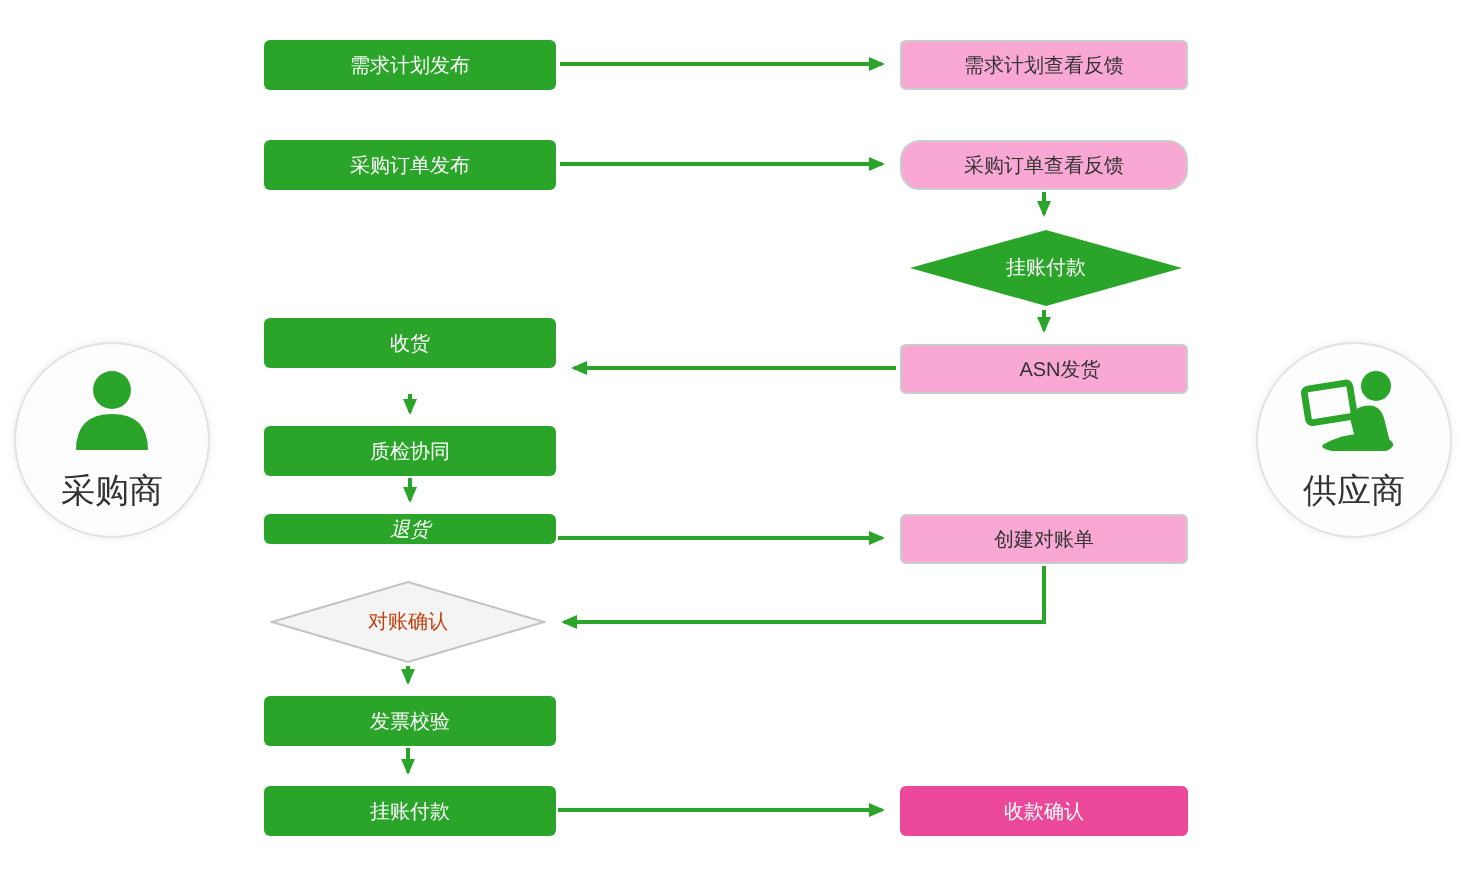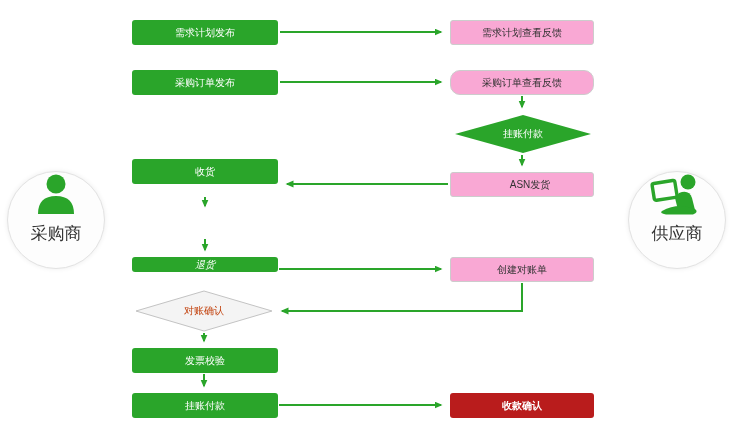--- a/index.html
+++ b/index.html
@@ -3,29 +3,29 @@
 <meta charset="utf-8">
 <style>
   html,body{margin:0;padding:0;background:#fff;}
   .canvas{position:relative;width:731px;height:436px;background:#ffffff;
           font-family:"Liberation Sans","DejaVu Sans",sans-serif;overflow:hidden;}
   svg.arrows{position:absolute;left:0;top:0;pointer-events:none;}
   .node{position:absolute;display:flex;align-items:center;justify-content:center;
         font-size:10px;box-sizing:border-box;white-space:nowrap;}
   .green{background:#2AA52A;color:#ffffff;border-radius:3px;}
   .white{background:#f9a8d4;border:1px solid #CCCCCC;color:#333333;border-radius:3px;}
-  .red{background:#b91c1c;color:#ffffff;border-radius:3px;font-weight:bold;}
+  .red{background:#ec4899;color:#ffffff;border-radius:3px;}
   .diamond{background:transparent;}
   .diamond svg{position:absolute;left:0;top:0;}
   .diamond span{position:relative;z-index:1;}
   .diamond.d-green span{color:#ffffff;}
   .diamond.d-gray span{color:#c2410c;}
   .actor{position:absolute;width:96px;height:96px;border-radius:50%;background:#FDFDFD;
          border:1px solid #E2E2E2;box-shadow:0 0 5px rgba(0,0,0,.07);
-         display:flex;flex-direction:column;align-items:center;}
+         display:flex;flex-direction:column;align-items:center;justify-content:center;}
   .actor .label{font-size:17px;color:#333333;margin-top:2px;}
 
   #n-demand-pub{left:132px;top:20px;width:146px;height:25px;}
   #n-demand-fb{left:450px;top:20px;width:144px;height:25px;}
   #n-po-pub{left:132px;top:70px;width:146px;height:25px;}
   #n-po-fb{left:450px;top:70px;width:144px;height:25px;border-radius:10px;}
   #d-order{left:454px;top:114px;width:138px;height:40px;}
   #n-receive{left:132px;top:159px;width:146px;height:25px;}
   #n-asn{left:450px;top:172px;width:144px;height:25px;padding-left:16px;}
   #n-qc{left:132px;top:213px;width:146px;height:25px;}
@@ -108,20 +108,23 @@
     <span>挂账付款</span>
   </div>
 
   <div id="n-receive" class="node green">
     <span>收货</span>
   </div>
   <div id="n-asn" class="node white">
     <span>ASN发货</span>
   </div>
 
+  <div id="n-qc" class="node green">
+    <span>质检协同</span>
+  </div>
 
   <div id="n-return" class="node green">
     <span>退货</span>
   </div>
   <div id="n-statement" class="node white">
     <span>创建对账单</span>
   </div>
 
   <div id="d-recon" class="node diamond d-gray">
     <svg width="138" height="42">

